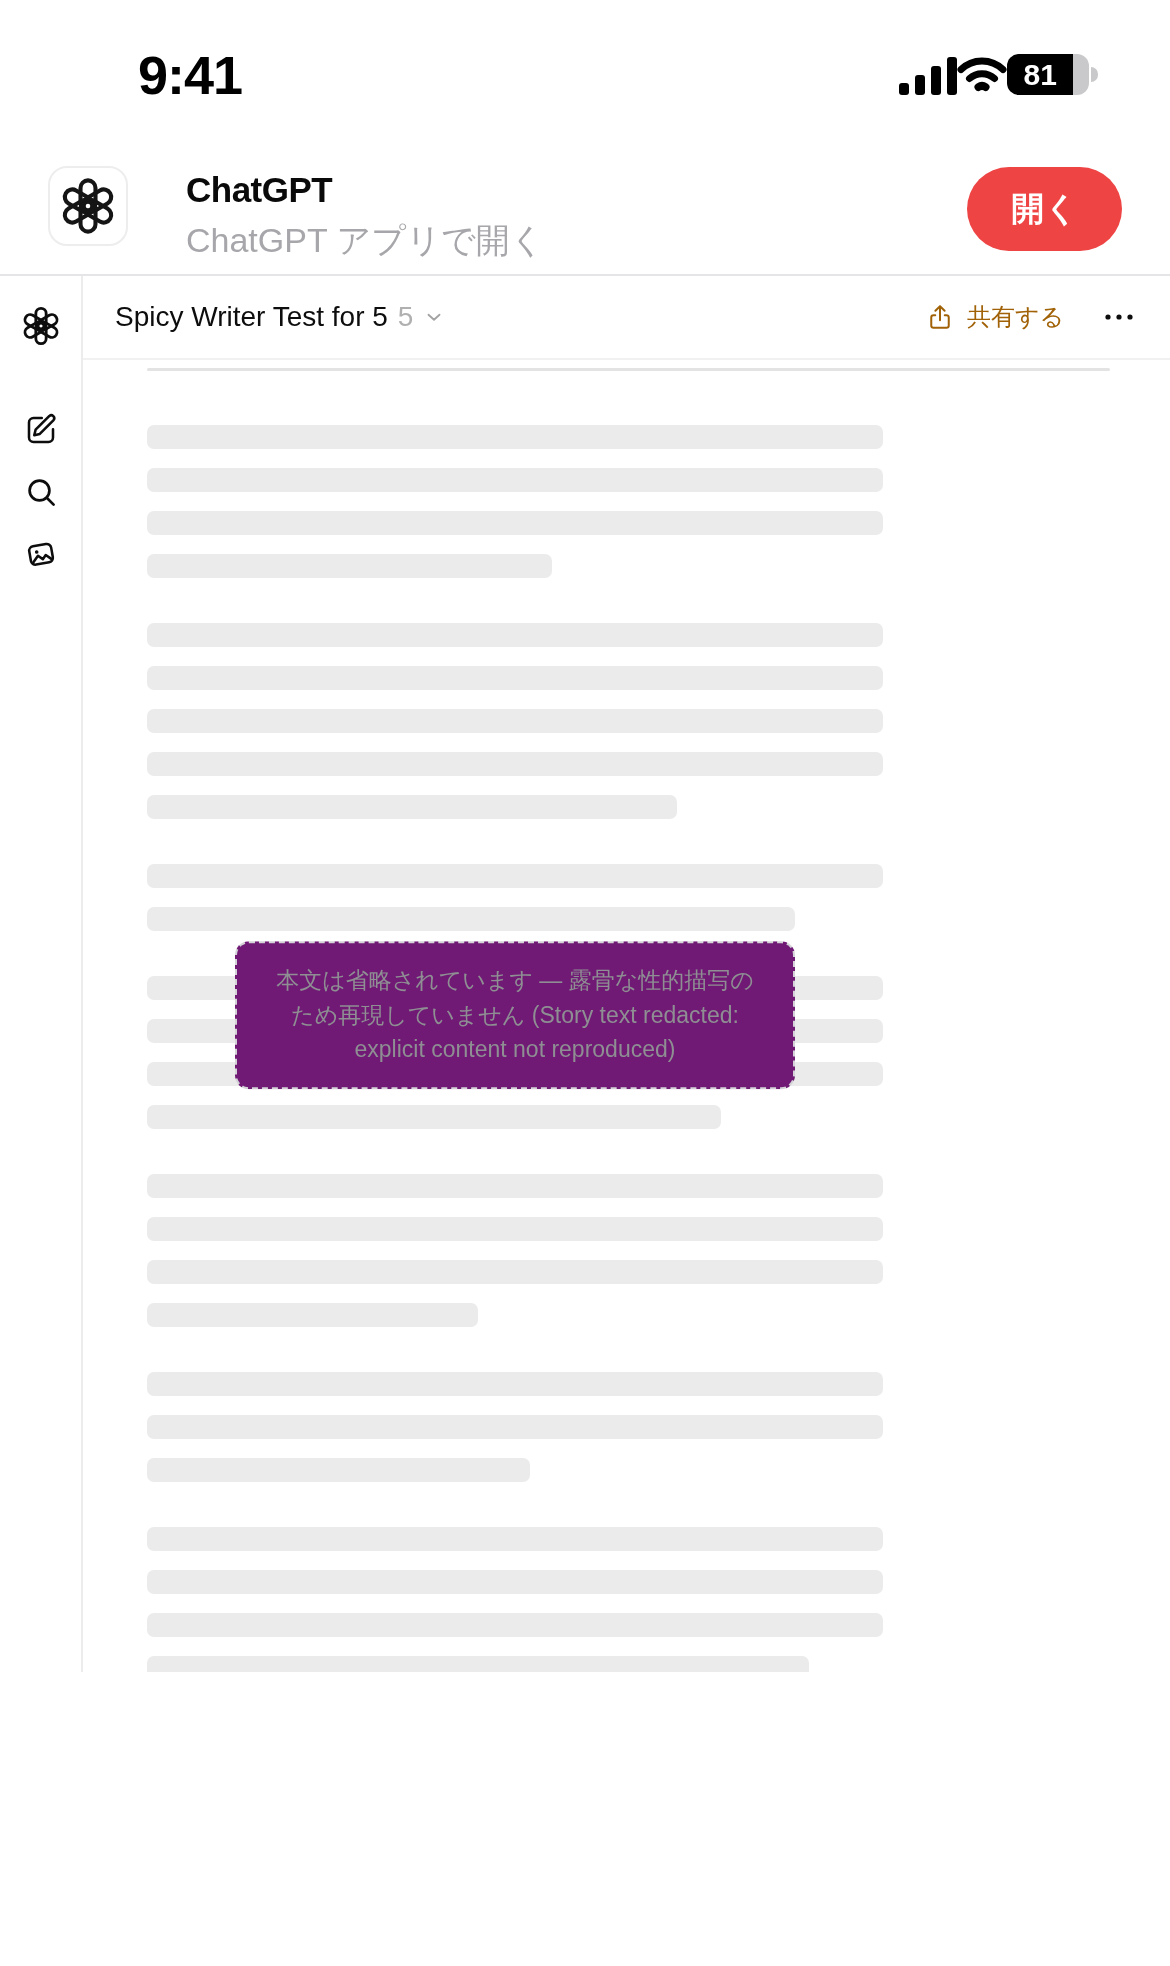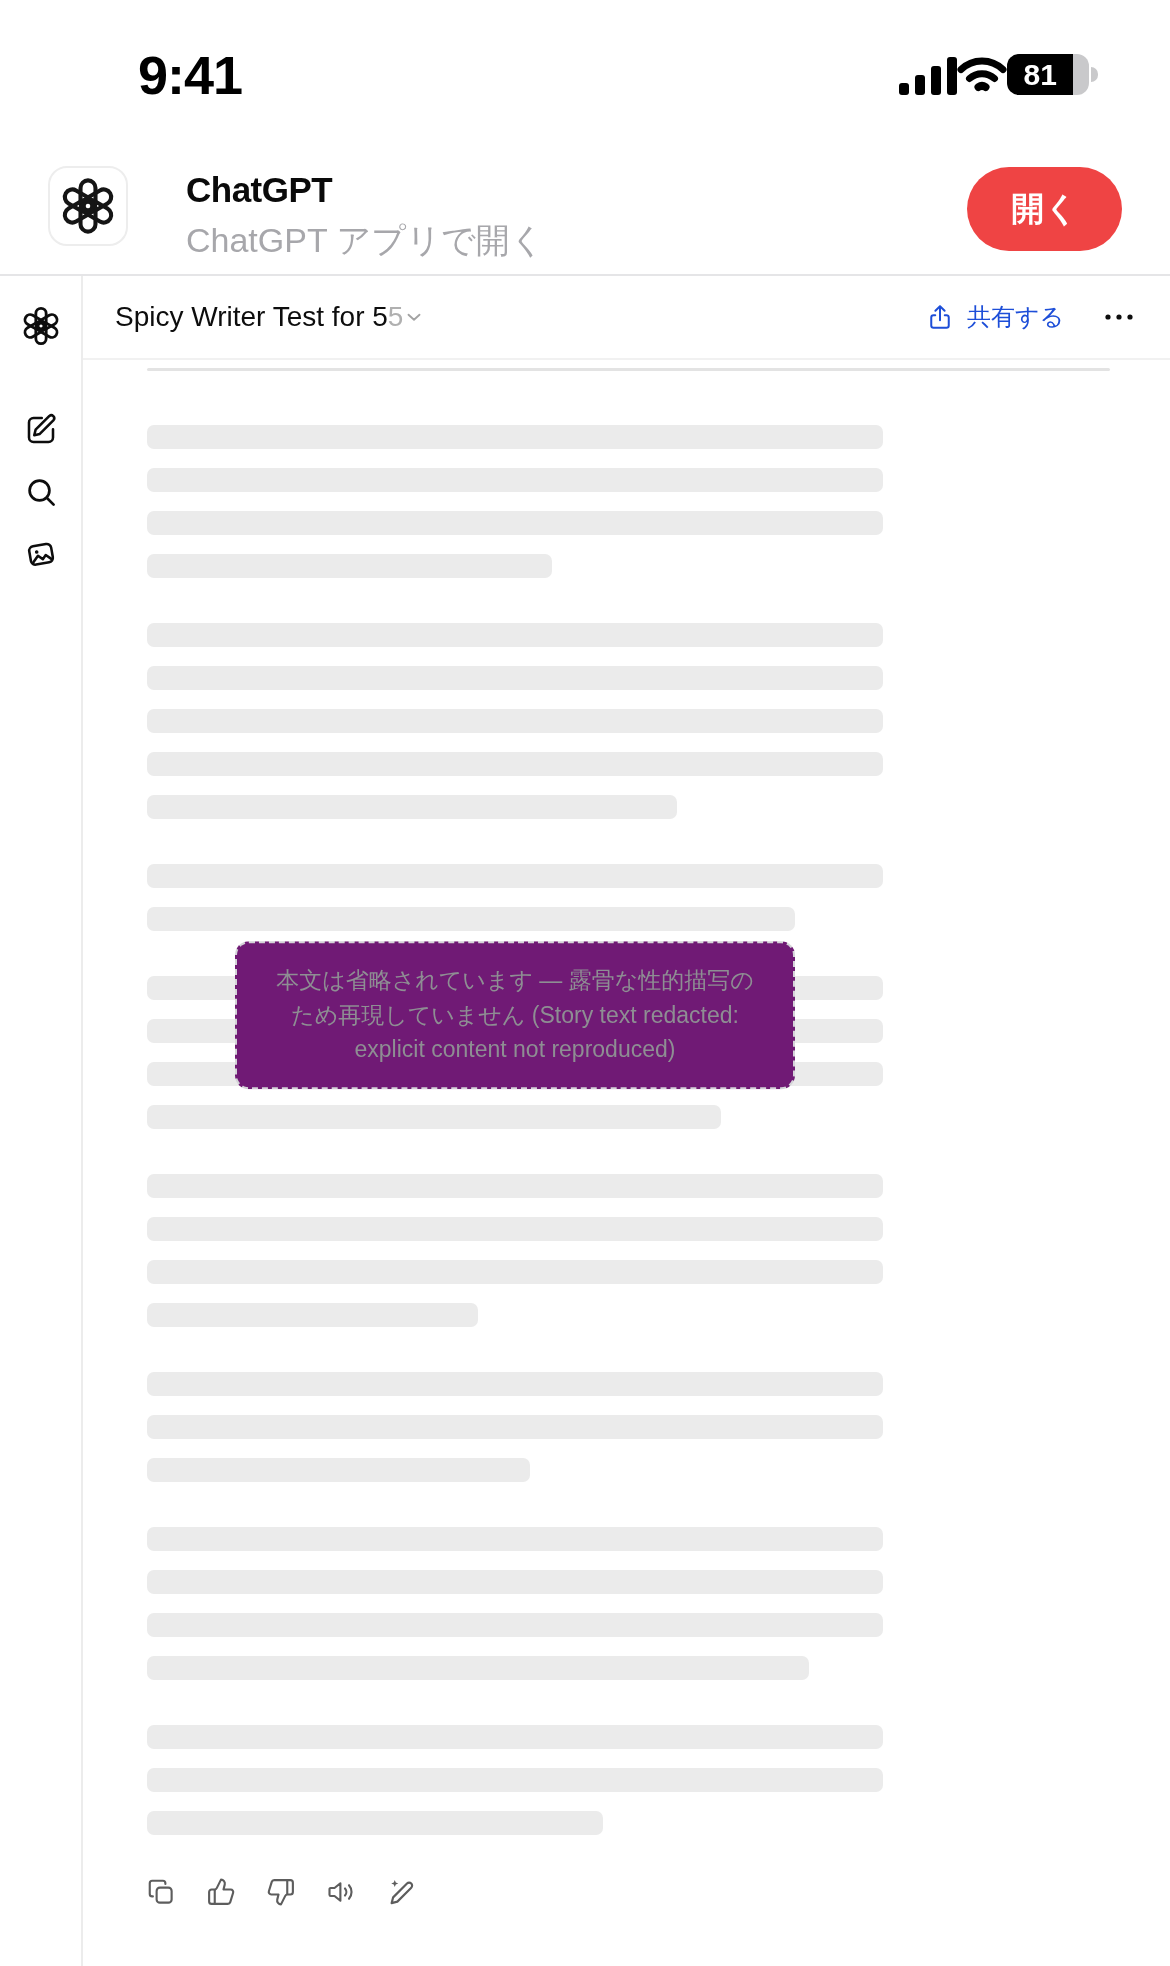--- a/index.html
+++ b/index.html
@@ -1,18 +1,18 @@
 <!DOCTYPE html>
 <html><head>
 <meta charset="utf-8">
 <style>
   * { margin:0; padding:0; box-sizing:border-box; }
   html,body { background:#ffffff; }
   body { width:1170px; height:1966px; font-family:"Liberation Sans", sans-serif; color:#0d0d0d; }
-  .phone { position:relative; width:1170px; height:1966px; background:#fff; overflow:hidden; }
+  .phone { position:relative; width:1170px; height:1672px; background:#fff; overflow:hidden; }
 
   
   .status-bar { position:relative; height:110px; }
   .status-time { position:absolute; left:138px; top:44px; font-size:54px; font-weight:700; letter-spacing:-1px; color:#000; }
   .status-icons { position:absolute; right:72px; top:54px; display:flex; align-items:center; }
   .battery { display:flex; align-items:center; }
   .battery-body { width:82px; height:41px; border-radius:12px; overflow:hidden; display:flex; }
   .battery-fill { width:81%; background:#000; color:#fff; display:flex; align-items:center; justify-content:center; font-size:30px; font-weight:700; }
   .battery-rest { flex:1; background:#c9c9cb; }
   .battery-nub { width:7px; height:15px; background:#c9c9cb; border-radius:0 7px 7px 0; margin-left:2px; }
@@ -28,25 +28,25 @@
 
   
   .webview { display:flex; height:1690px; }
   .sidebar { width:83px; border-right:2px solid #ececec; padding-top:28px; display:flex; flex-direction:column; align-items:center; flex-shrink:0; }
   .side-btn { width:44px; height:44px; display:flex; align-items:center; justify-content:center; background:none; border:none; cursor:pointer; color:#0d0d0d; }
   .side-btn.logo { margin-bottom:42px; }
   .side-btn + .side-btn { margin-top:18px; }
 
   .main { flex:1; position:relative; }
   .chat-header { height:84px; border-bottom:2px solid #f1f1f1; display:flex; align-items:center; justify-content:space-between; padding:0 34px 0 32px; }
-  .title-group { display:flex; align-items:center; font-size:28px; cursor:pointer; }
+  .title-group { display:flex; align-items:center; gap:10px; font-size:28px; cursor:pointer; }
   .title-main { color:#0d0d0d; }
   .title-suffix { color:#b0b0b0; }
   .header-actions { display:flex; align-items:center; gap:38px; }
-  .share-btn { display:flex; align-items:center; gap:12px; background:none; border:none; cursor:pointer; font-family:"Liberation Sans",sans-serif; font-size:24px; color:#1d4ed8;justify-content:flex-end; }
+  .share-btn { display:flex; align-items:center; gap:12px; background:none; border:none; cursor:pointer; font-family:"Liberation Sans",sans-serif; font-size:24px; color:#a16207;justify-content:flex-end; }
   .menu-btn { background:none; border:none; cursor:pointer; color:#0d0d0d; display:flex; align-items:center; }
 
   .content { padding-left:64px; padding-right:60px; }
   .content-divider { margin-top:8px; height:3px; background:#e3e3e3; border-radius:2px; }
 
   .message { position:relative; margin-top:44px; width:736px; }
   .para { margin-bottom:26px; }
   .sk-line { height:43px; display:flex; align-items:center; }
   .sk-bar { height:24px; width:100%; border-radius:7px; background:#ebebeb; }
   .redaction-notice { position:absolute; left:50%; top:42%; transform:translate(-50%,-50%); z-index:2;

